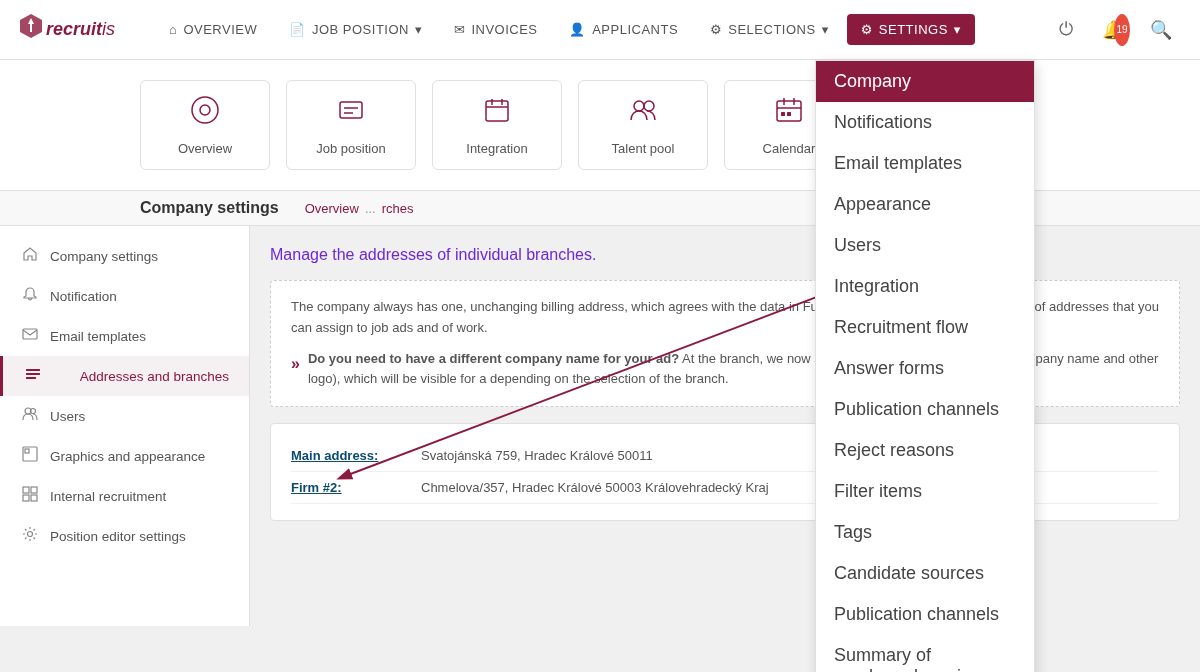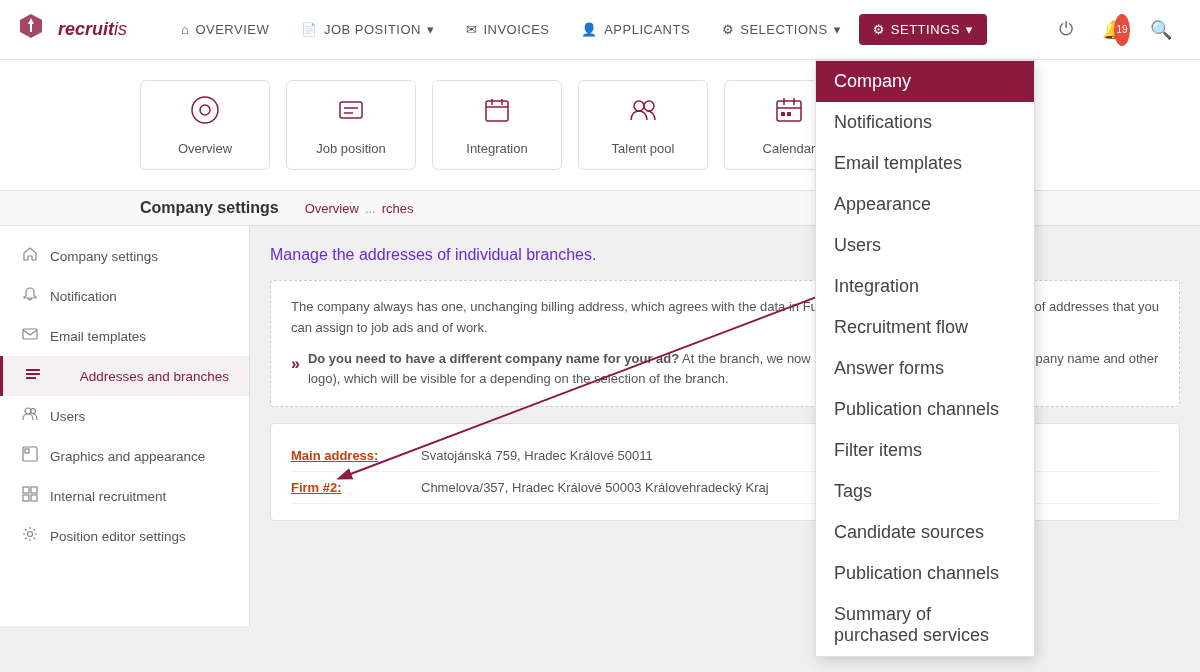--- a/index.html
+++ b/index.html
@@ -38,21 +38,21 @@
     
     .content-area { flex: 1; padding: 20px; overflow-y: auto; }
     .page-title { font-size: 16px; font-weight: 400; color: #6d28d9; margin-bottom: 16px; }
 
     .info-box { background: #fff; border: 1px dashed #ccc; border-radius: 4px; padding: 16px 20px; margin-bottom: 16px; font-size: 13px; color: #555; line-height: 1.6; }
     .info-box .highlight { display: flex; align-items: flex-start; gap: 8px; margin-top: 10px; }
     .highlight-arrow { color: #8B1A3F; font-weight: bold; font-size: 16px; margin-top: 2px; }
 
     .address-section { background: #fff; border: 1px solid #e0e0e0; border-radius: 4px; padding: 16px 20px; }
     .address-row { display: flex; align-items: flex-start; gap: 10px; padding: 8px 0; font-size: 13px; border-bottom: 1px solid #f0f0f0; }
-    .address-label { font-weight: bold; text-decoration: underline; color: #c2410c; min-width: 120px; }
+    .address-label { font-weight: bold; text-decoration: underline; color: #0c4a6e; min-width: 120px; }
     .address-value { color: #555; }
 
     
     .dropdown-overlay { position: absolute; top: 60px; right: 165px; width: 220px; background: #fff; border: 1px solid #e0e0e0; box-shadow: 2px 4px 12px rgba(0,0,0,0.15); z-index: 100; }
     .dropdown-item { padding: 10px 18px; font-size: 18px; color: #444; cursor: pointer; }
     .dropdown-item.active { background: #8B1A3F; color: #fff; }
 
     
     .arrow-overlay { position: absolute; top: 100px; left: 150px; width: 700px; height: 400px; pointer-events: none; z-index: 50; }
     .breadcrumb-section { background: #fff; border-bottom: 1px solid #e0e0e0; padding: 8px 140px; display: flex; align-items: center; gap: 6px; font-size: 13px; }
@@ -64,21 +64,21 @@
 
   <nav class="top-nav">
     <div class="logo">
       <span class="logo-icon">
         <svg width="22" height="26" viewBox="0 0 22 26" fill="none">
           <path d="M11 0 L22 6 L22 18 L11 24 L0 18 L0 6 Z" fill="#8B1A3F" opacity="0.8"></path>
           <path d="M11 4 L8 10 L14 10 Z" fill="white"></path>
           <rect x="10" y="10" width="2" height="8" fill="white"></rect>
         </svg>
       </span>
-      <span style="color:#8B1A3F; font-size:18px; font-weight:bold; font-style:italic;margin-left:12px;">
+      <span style="color:#8B1A3F; font-size:18px; font-weight:bold; font-style:italic;">
         <span>recruit</span><span style="color:#8B1A3F; font-weight:300;">is</span>
       </span>
     </div>
 
     <div class="nav-items">
       <div class="nav-item">
         <span>⌂</span>
         <span>OVERVIEW</span>
       </div>
       <div class="nav-item">
@@ -295,20 +295,21 @@
   <div class="dropdown-overlay">
     <div class="dropdown-item active">Company</div>
     <div class="dropdown-item">Notifications</div>
     <div class="dropdown-item">Email templates</div>
     <div class="dropdown-item">Appearance</div>
     <div class="dropdown-item">Users</div>
     <div class="dropdown-item">Integration</div>
     <div class="dropdown-item">Recruitment flow</div>
     <div class="dropdown-item">Answer forms</div>
     <div class="dropdown-item">Publication channels</div>
+    <div class="dropdown-item">Reject reasons</div>
     <div class="dropdown-item">Filter items</div>
     <div class="dropdown-item">Tags</div>
     <div class="dropdown-item">Candidate sources</div>
     <div class="dropdown-item">Publication channels</div>
     <div class="dropdown-item">Summary of purchased services</div>
   </div>
 
   <svg class="arrow-overlay" style="position:absolute; top:60px; left:0; width:1200px; height:612px; pointer-events:none; z-index:50;">
     <defs>
       <marker id="arrowhead" markerWidth="8" markerHeight="6" refX="6" refY="3" orient="auto">

